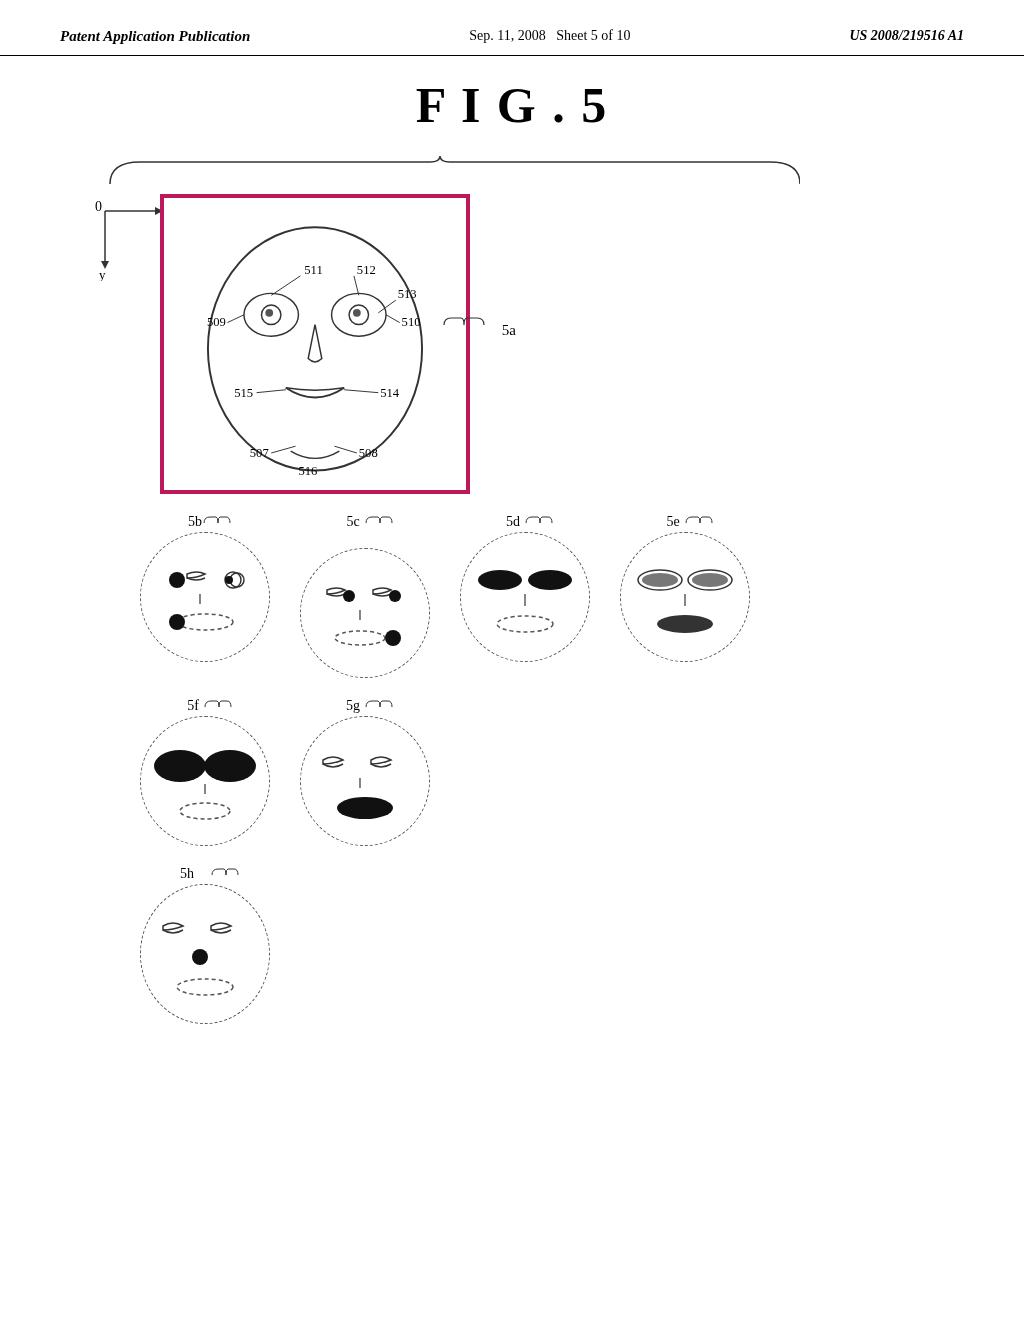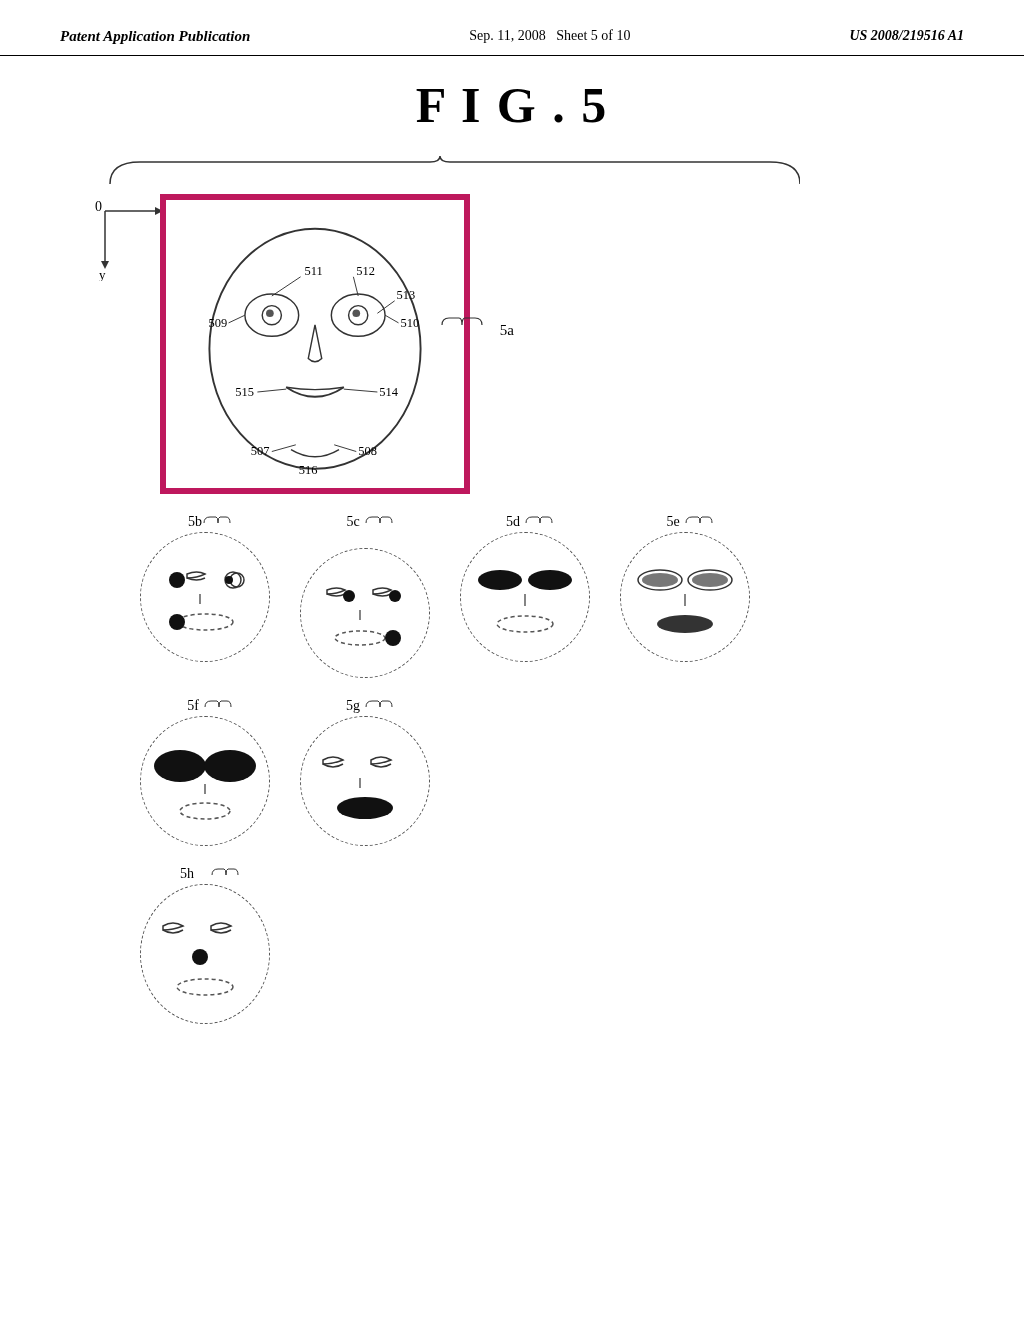--- a/index.html
+++ b/index.html
@@ -46,21 +46,21 @@
     .fig-title {
       text-align: center;
       font-size: 50px;
       font-weight: bold;
       margin-bottom: 20px;
       letter-spacing: 2px;
     }
 
     
     .face-box {
-      border: 6px solid #be185d;
+      border: 4px solid #be185d;
       width: 310px;
       height: 300px;
       position: relative;
       margin-left: 60px;
       margin-top: 10px;
       background: #fff;
     }
 
     
     .face-svg {

